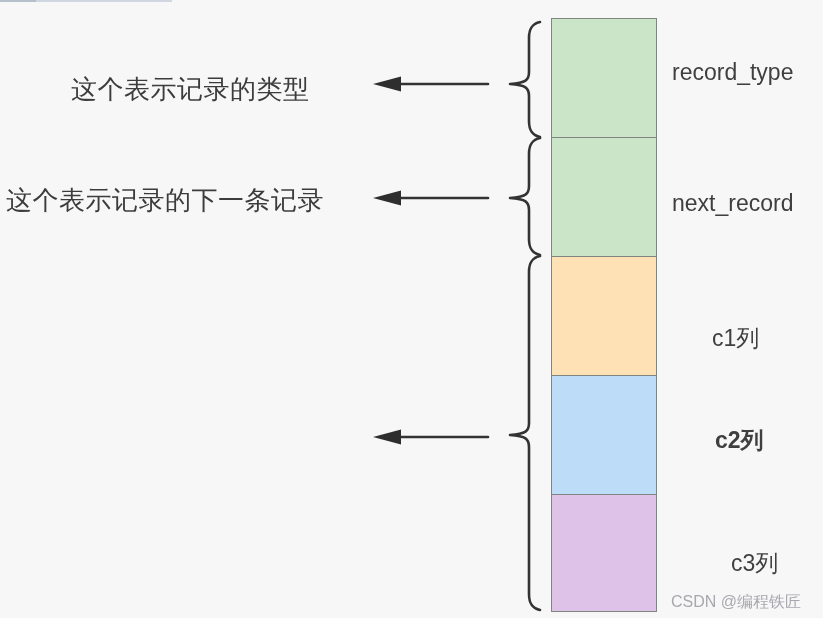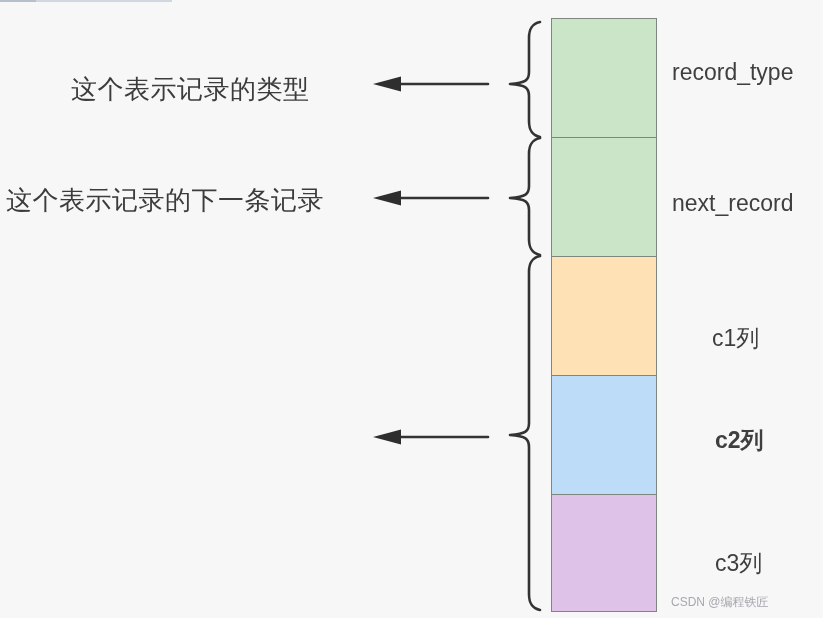--- a/index.html
+++ b/index.html
@@ -44,24 +44,24 @@
   .block-label{
     position:absolute;
     font-size:23px;line-height:26px;
     color:#3f3f3f;
     white-space:nowrap;
   }
   .lbl-1{left:672px;top:59px;}
   .lbl-2{left:672px;top:190px;}
   .lbl-3{left:712px;top:315px;margin-top:10px;}
   .lbl-4{left:715px;top:427px;font-weight:bold;}
-  .lbl-5{left:715px;top:550px;}
+  .lbl-5{left:731px;top:550px;}
   .watermark{
     position:absolute;left:671px;top:592px;
-    font-size:12px;line-height:20px;
+    font-size:16px;line-height:20px;
     color:#a9a7ad;
     white-space:nowrap;
   }
 </style>
 </head>
 <body>
 
 <div class="canvas">
 
   <div class="top-edge"></div>

